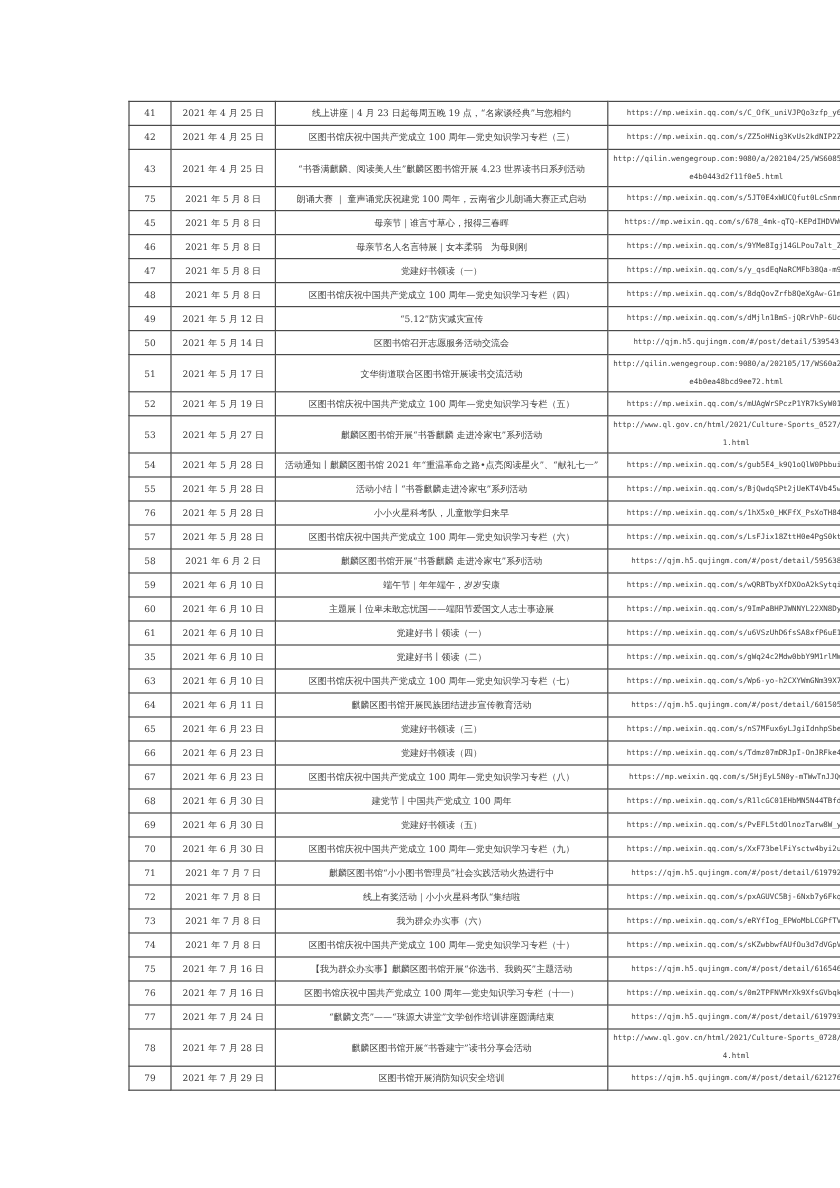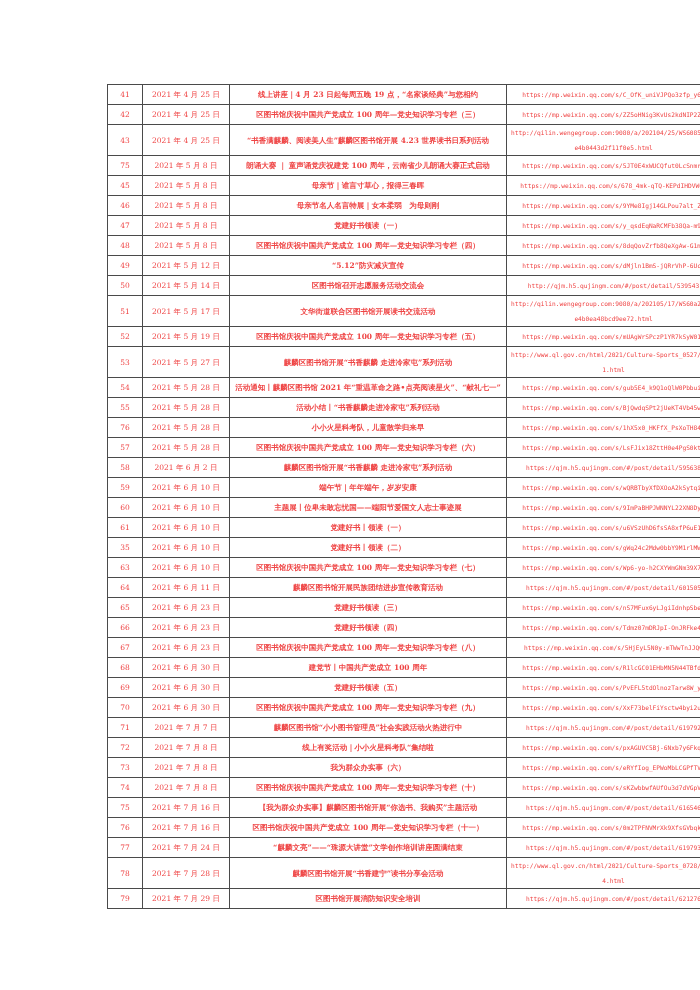--- a/index.html
+++ b/index.html
@@ -9,21 +9,21 @@
     width: 700px;
     height: 990px;
     overflow: hidden;
   }
   .page {
     position: relative;
     width: 688px;
     height: 990px;
     background: #ffffff;
     font-family: "DejaVu Serif", "Liberation Serif", serif;
-    color: #ef4444;
+    color: #404040;
   }
   table.activity-table {
     position: absolute;
     left: 107px;
     top: 84px;
     width: 585px;
     border-collapse: collapse;
     table-layout: fixed;
   }
   table.activity-table td {
@@ -44,21 +44,20 @@
     font-size: 7.5px;
     line-height: 9px;
     white-space: nowrap;
     margin-top: 20px;
   }
   td.c-title {
     width: 270px;
     font-size: 7.5px;
     line-height: 9px;
     white-space: nowrap;
-    font-weight: bold;
   }
   td.c-url {
     width: 207px;
     font-family: "DejaVu Sans Mono", "Liberation Mono", monospace;
     font-size: 6.2px;
     line-height: 15px;
     word-break: break-all;
     letter-spacing: 0px;
   }
 </style>

